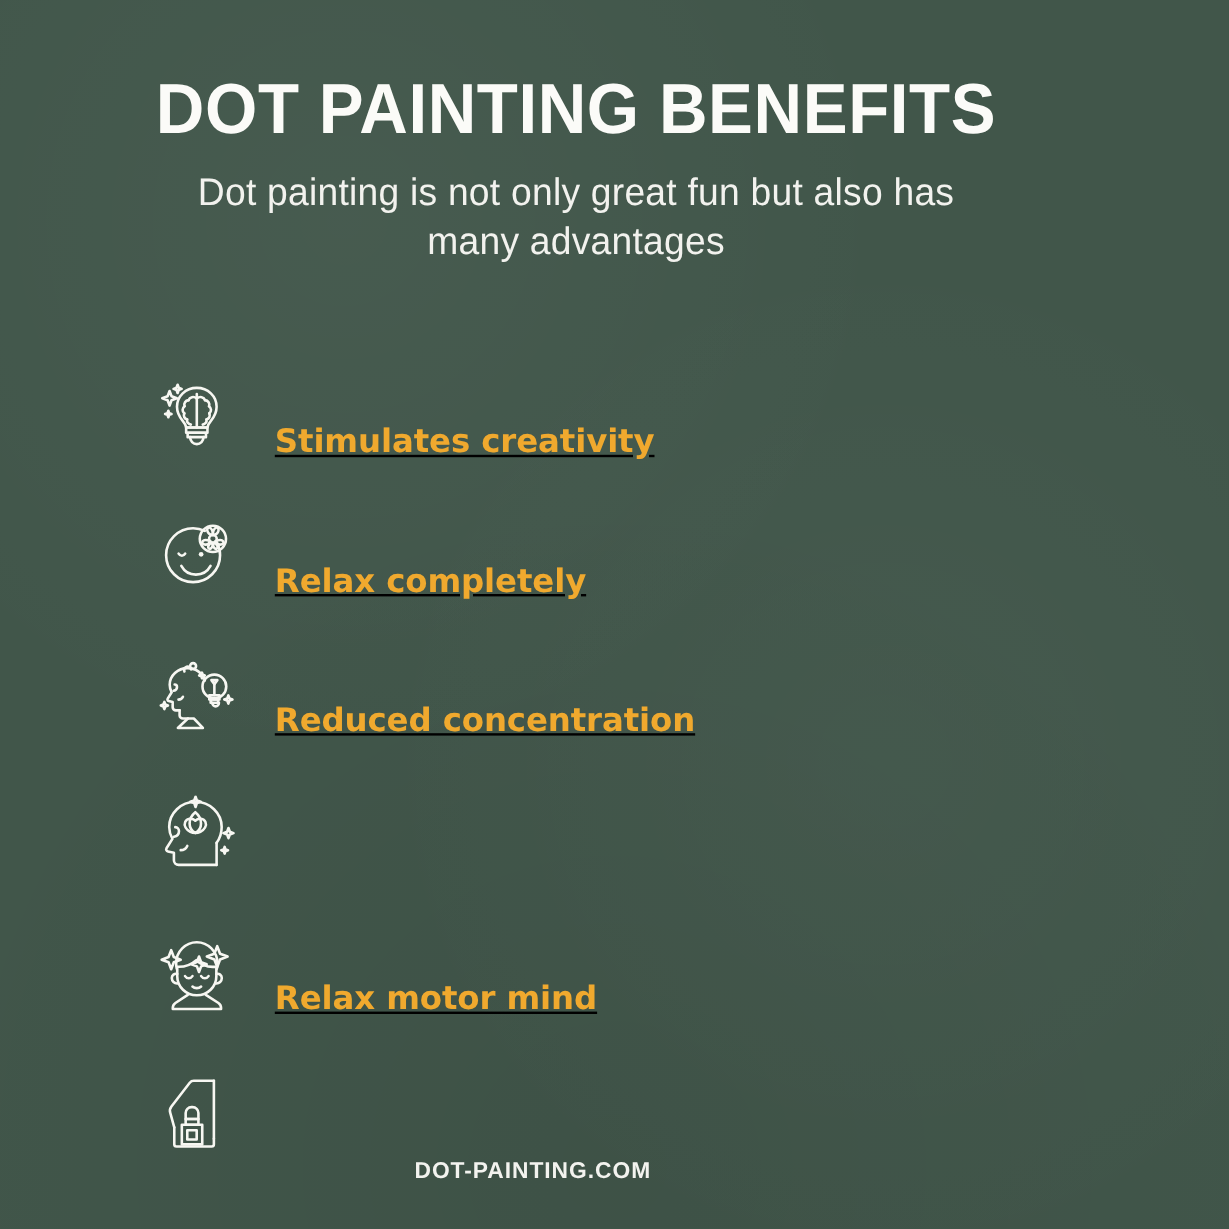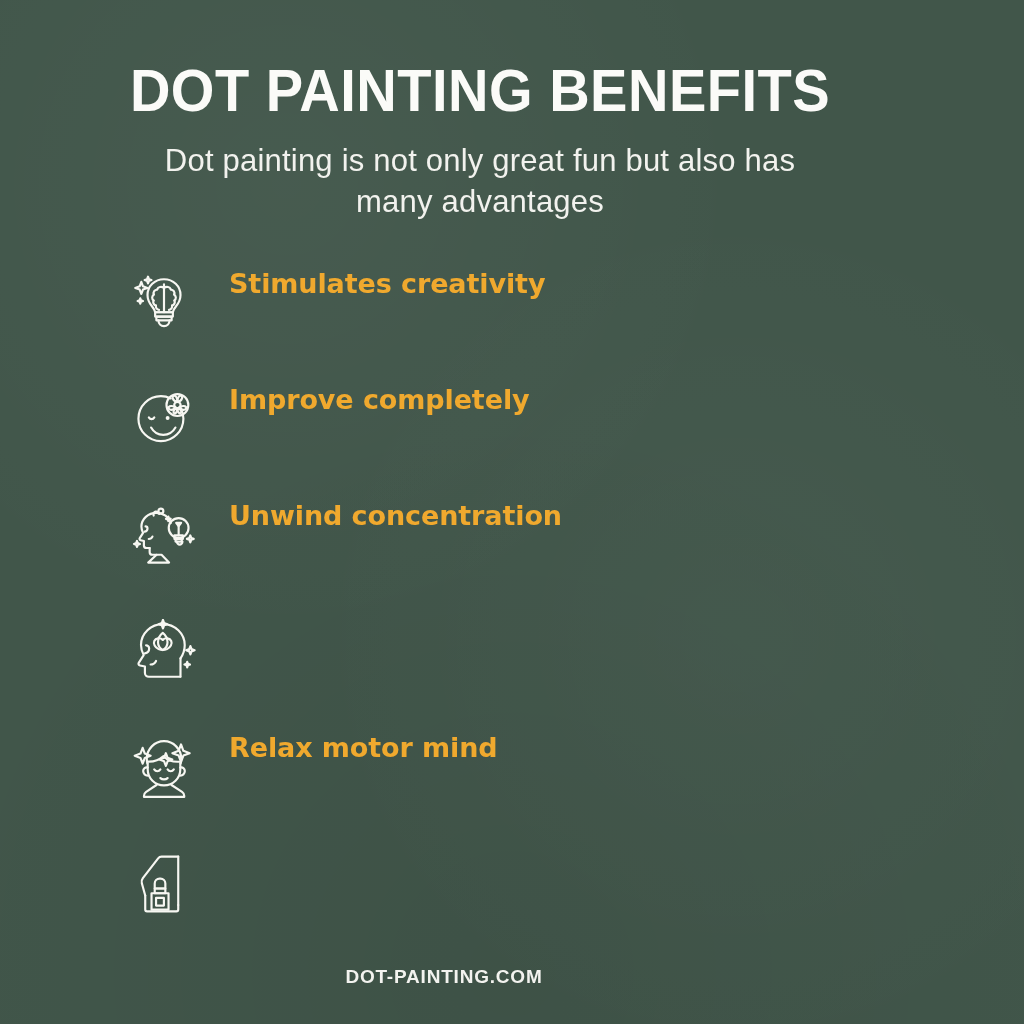--- a/index.html
+++ b/index.html
@@ -60,22 +60,23 @@
 
   
   .benefits {
     position: absolute;
     left: 128px;
     top: 268px;
     width: 800px;
   }
   .benefit-row {
     display: flex;
-    align-items: flex-start;
+    align-items: flex-end;
     height: 116px;
+    text-decoration: underline;
   }
   .benefit-icon {
     width: 72px;
     height: 72px;
     flex: 0 0 72px;
     display: flex;
     align-items: center;
     justify-content: center;
   }
   .benefit-icon svg {
@@ -168,21 +169,21 @@
           <path d="M45 14.4c0-3.2-1.1-5.4-2.6-6-1.3-0.5-2.3 0.9-1.9 2.6 0.4 1.8 2.2 3.2 4.5 3.4z"></path>
           <path d="M47.4 19.3c2.7-1.1 5-1 5.9 0.1 0.8 1 0 2.4-1.7 2.7-1.8 0.3-3.6-0.8-4.6-2.8z"></path>
           <path d="M42.6 19.3c-2.7-1.1-5-1-5.9 0.1-0.8 1 0 2.4 1.7 2.7 1.8 0.3 3.6-0.8 4.6-2.8z"></path>
           <path d="M45 20.6c0 2.6 0.9 4.4 2.1 4.9 1.1 0.4 1.9-0.7 1.6-2.1-0.4-1.5-1.8-2.6-3.7-2.8z"></path>
           <path d="M45 20.6c0 2.6-0.9 4.4-2.1 4.9-1.1 0.4-1.9-0.7-1.6-2.1 0.4-1.5 1.8-2.6 3.7-2.8z"></path>
           <path d="M17.3 29.5c1.3 2.2 4 2.2 5.3 0"></path>
           <circle class="dot" cx="35.5" cy="30" r="1.9"></circle>
           <path d="M19.5 39.3c2.4 4.4 7 7.1 11.8 7.1s9.4-2.7 11.8-7.1"></path>
         </svg>
       </span>
-      <span class="benefit-label">Improve completely</span>
+      <span class="benefit-label">Relax completely</span>
     </div>
 
     <div class="benefit-row">
       <span class="benefit-icon">
         <svg viewBox="0 0 64 64">
           <path d="M38.5 19.5c-1.6-5.8-7.2-10-13.9-10-8 0-14.5 6-14.5 13.4 0 2.2 0.6 4.3 1.6 6.1l-3.2 5.1c-0.5 0.8-0.1 1.8 0.8 2l3.2 0.8v4.2c0 1.4 1.2 2.5 2.6 2.5h3"></path>
           <path d="M18.1 43.6v4.1c0 1.4 1.2 2.5 2.7 2.5h4"></path>
           <path d="M24.8 50.2l-8.1 7.6h20.2l-7.3-7.6z"></path>
           <path d="M13.3 27.8c1.7-0.4 2.7-1.6 2.7-3.1 0-1.1-0.8-2-1.9-2"></path>
           <path d="M17.2 34.9c1.6 0 3-0.9 3.6-2.3"></path>
@@ -192,21 +193,21 @@
           <path d="M42.1 31.4h8.2v3.4h-8.2z"></path>
           <path d="M43.2 34.8h6v2.6h-6z"></path>
           <path d="M44.5 37.4c0 1.8 1.4 3 2.7 3 1.3 0 2.7-1.2 2.7-3"></path>
           <path d="M46.2 22.4l-2.4-3.2h4.8z"></path>
           <line x1="46.2" y1="22.4" x2="46.2" y2="31.4"></line>
           <path d="M57.5 31.5l0.9 2.4 2.4 0.9-2.4 0.9-0.9 2.4-0.9-2.4-2.4-0.9 2.4-0.9z"></path>
           <path d="M5.8 36.8l0.8 2.1 2.1 0.8-2.1 0.8L5.8 42.6 5 40.5 2.9 39.7l2.1-0.8z"></path>
           <path d="M36.2 13.1l0.6 1.7 1.7 0.6-1.7 0.6-0.6 1.7-0.6-1.7-1.7-0.6 1.7-0.6z"></path>
         </svg>
       </span>
-      <span class="benefit-label">Unwind concentration</span>
+      <span class="benefit-label">Reduced concentration</span>
     </div>
 
     <div class="benefit-row">
       <span class="benefit-icon">
         <svg viewBox="0 0 64 64">
           <path d="M48 38.2c2.6-3.7 4.1-8.1 4.1-12.9C52.1 14.2 42.6 5 30.9 5 19.2 5 9.7 14.2 9.7 25.3c0 3.5 1 6.8 2.6 9.7l-4.8 7.6c-0.6 1 0 2.3 1.2 2.5l4.8 1v6.2c0 2 1.7 3.7 3.8 3.7h30.5"></path>
           <line x1="48" y1="38.2" x2="48" y2="56"></line>
           <path d="M13.5 33.3c2.5-0.5 4.1-2.4 4.1-4.7 0-1.7-1.3-3.1-3-3.1"></path>
           <path d="M19 44.1c2.4 0 4.4-1.4 5.3-3.4"></path>
           <path d="M30.8 20.2c-2.6-2.4-6.9-1.8-8.2 1.1-1.3 2.9 0.8 6.4 4.1 7.9 1.3 0.6 2.7 0.9 4.1 0.9"></path>

